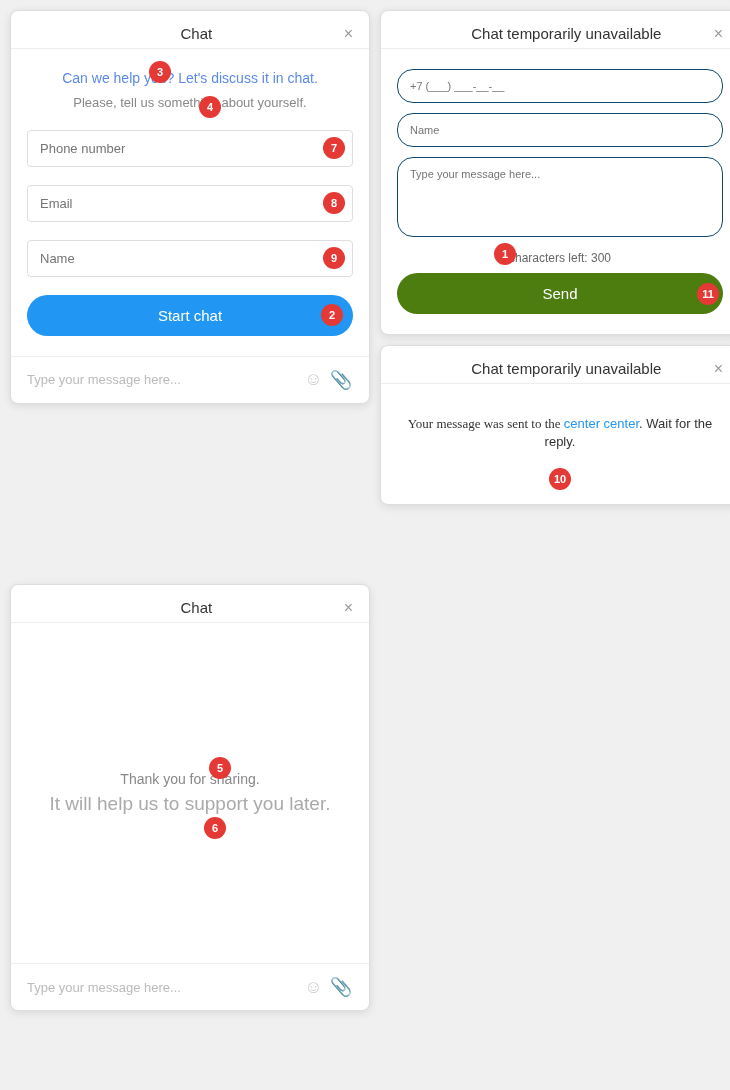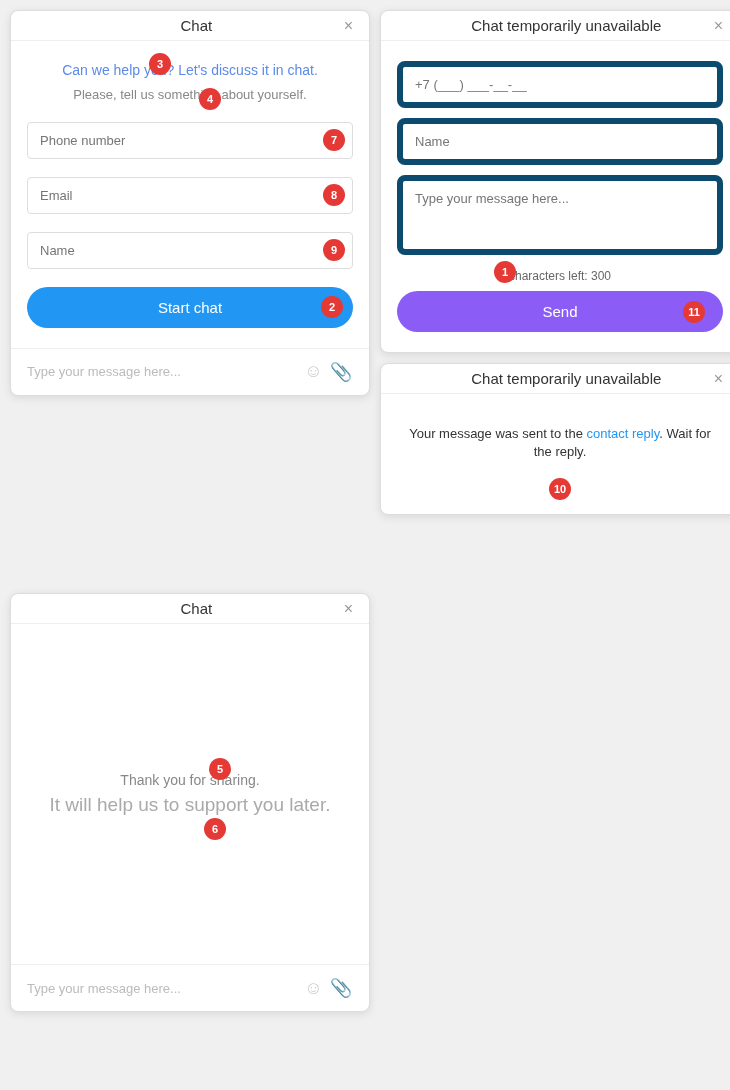--- a/index.html
+++ b/index.html
@@ -23,20 +23,21 @@
       overflow: hidden;
       box-shadow: 0 2px 8px rgba(0,0,0,0.1);
     }
 
     .chat-header {
       display: flex;
       align-items: center;
       justify-content: center;
       padding: 6px 16px;
       border-bottom: 1px solid #eee;
+      margin-top: 8px;
     }
 
     .chat-header-title {
       font-size: 15px;
       color: #333;
       font-weight: normal;
       flex: 1;
       text-align: center;
     }
 
@@ -153,24 +154,24 @@
     }
 
     
     .unavail-form {
       padding: 20px 16px;
     }
 
     .unavail-form input,
     .unavail-form textarea {
       width: 100%;
-      border: 6px solid #0c4a6e;
-      border-radius: 8px;
+      border: 1px solid #0c4a6e;
+      border-radius: 16px;
       padding: 10px 12px;
-      font-size: 13px;
+      font-size: 11px;
       color: #999;
       outline: none;
       margin-bottom: 10px;
       resize: none;
       font-family: Arial, sans-serif;
     }
 
     .unavail-form textarea {
       height: 80px;
     }
@@ -185,36 +186,36 @@
 
     .badge-1 {
       position: absolute;
       left: 50%;
       transform: translateX(-50%) translateX(-55px);
       top: -8px;
     }
 
     .send-btn {
       width: 100%;
-      background: #8b5cf6;
+      background: #4d7c0f;
       color: #fff;
       border: none;
       border-radius: 22px;
       padding: 12px;
       font-size: 15px;
       cursor: pointer;
       position: relative;
       display: flex;
       align-items: center;
       justify-content: center;
     }
 
     .send-btn .badge {
       position: absolute;
-      right: 18px;
+      right: 4px;
       top: 50%;
       transform: translateY(-50%);
     }
 
     
     .confirm-body {
       padding: 30px 20px;
       text-align: center;
     }
 
@@ -340,21 +341,21 @@
   </div>
 
   <div class="chat-widget">
     <div class="chat-header">
       <div style="width:22px"></div>
       <span class="chat-header-title">Chat temporarily unavailable</span>
       <button class="close-btn">×</button>
     </div>
     <div class="confirm-body">
       <div style="position:relative; display:inline-block; padding-bottom: 24px;">
-        <span style="font-size:13px;color:#333;">Your message was sent to the </span><span style="font-size:13px;color:#2196f3;cursor:pointer;">contact reply</span><span style="font-size:13px;color:#333;">. Wait for the reply.</span>
+        <span style="font-size:13px;color:#333;font-family:Liberation Serif, serif;">Your message was sent to the </span><span style="font-size:13px;color:#2196f3;cursor:pointer;">center center</span><span style="font-size:13px;color:#333;">. Wait for the reply.</span>
         <span class="badge badge-10">10</span>
       </div>
     </div>
   </div>
 
 </div>
 
 <div class="chat-widget">
   <div class="chat-header">
     <div style="width:22px"></div>

